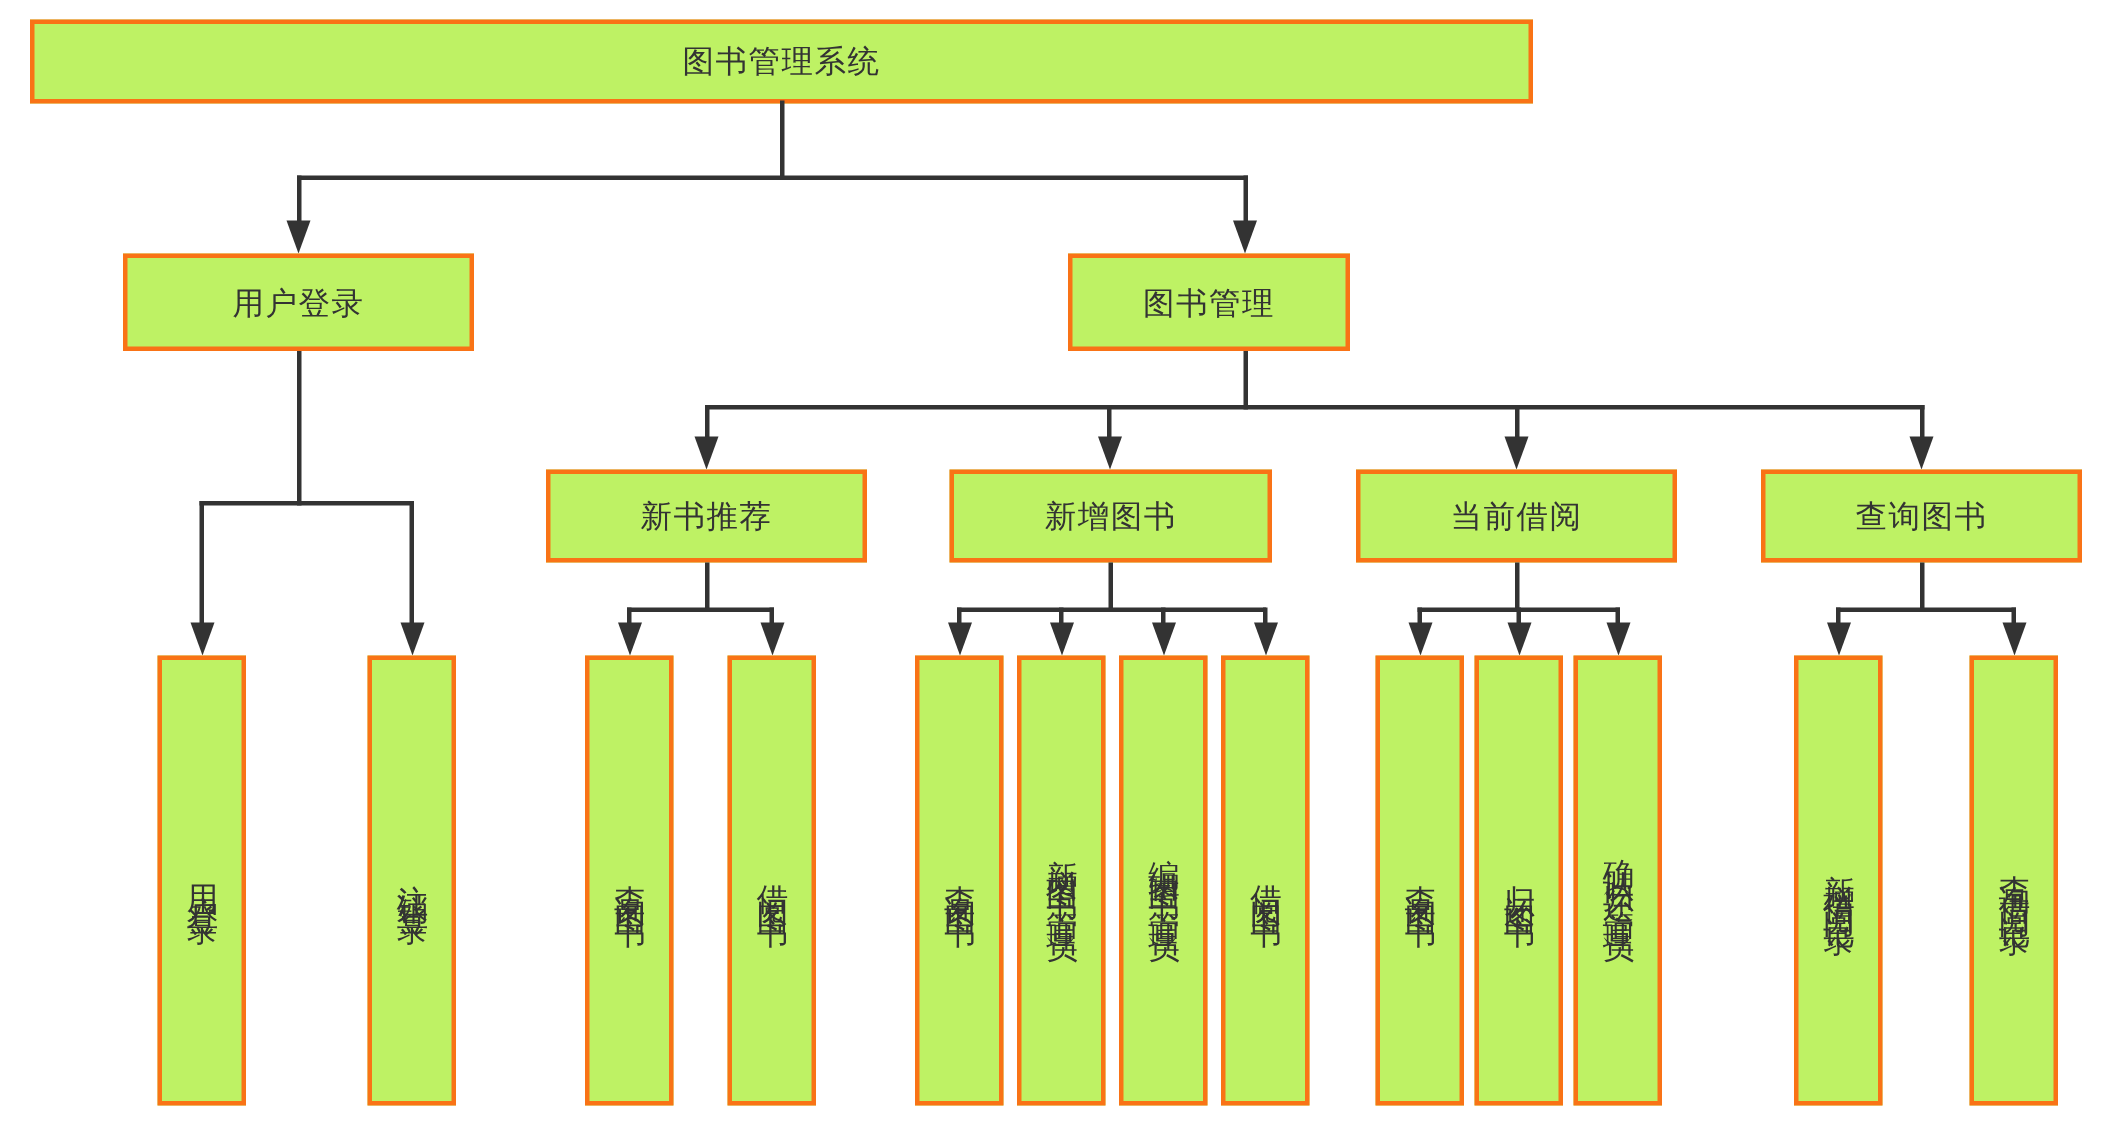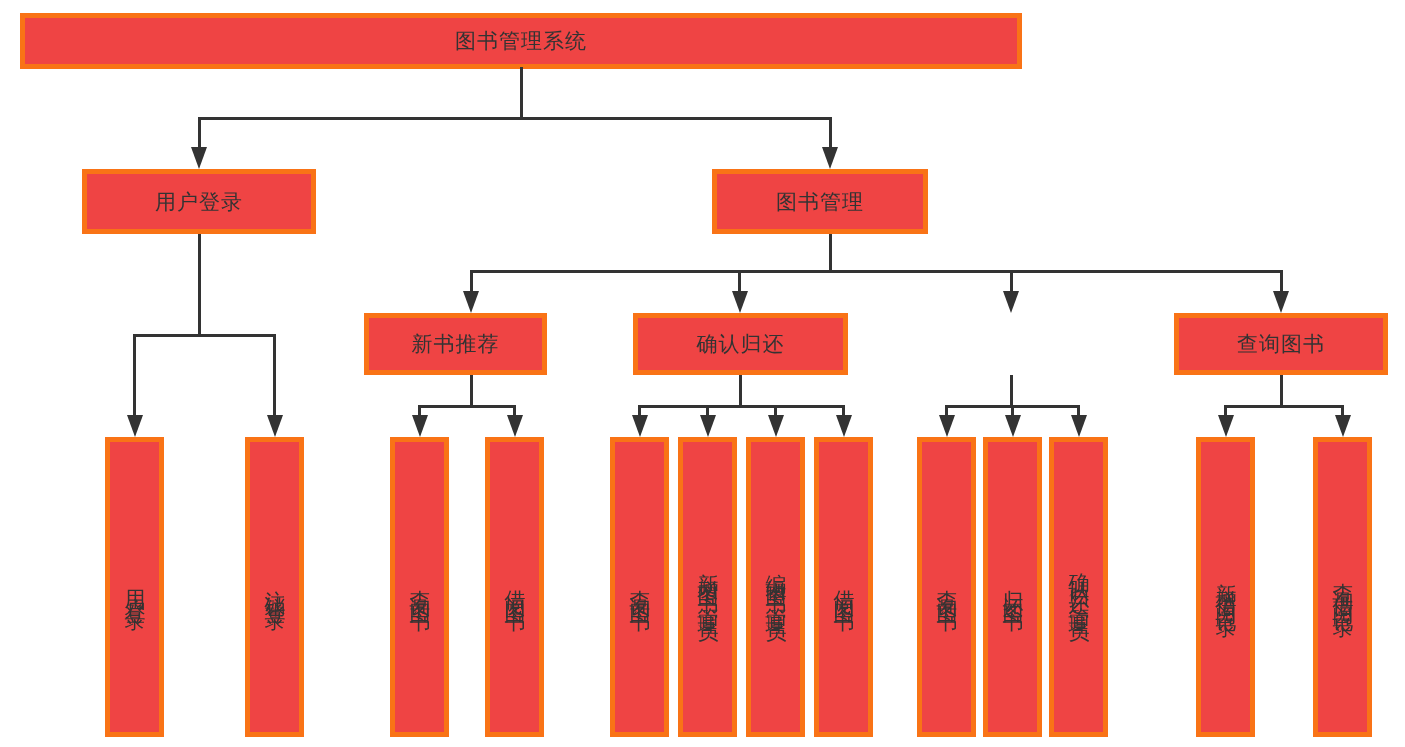--- a/index.html
+++ b/index.html
@@ -6,22 +6,22 @@
   .canvas{
     position:relative;
     width:1405px;height:747px;
     background:#ffffff;
     font-family:"DejaVu Sans","Liberation Sans",sans-serif;
     color:#333333;
     overflow:hidden;
   }
   .box{
     position:absolute;
-    border:5px solid #f97316;
-    background:#ef4444;
+    border:3px solid #f97316;
+    background:#bef264;
     box-sizing:border-box;
     display:flex;
     align-items:center;
     justify-content:center;
   }
   .hbox .lbl{
     font-size:21px;
     color:#333333;
     letter-spacing:1px;
     white-space:nowrap;
@@ -63,21 +63,21 @@
   <div class="vline" style="left:520px;top:67px;height:53px"></div>
   <div class="hline" style="left:198px;top:117px;width:634px"></div>
   <div class="vline" style="left:198px;top:117px;height:32px"></div>
   <div class="arrow" style="left:191px;top:147px"></div>
   <div class="vline" style="left:829px;top:117px;height:32px"></div>
   <div class="arrow" style="left:822px;top:147px"></div>
 
   <div class="box hbox" style="left:82px;top:169px;width:234px;height:65px">
     <span class="lbl">用户登录</span>
   </div>
-  <div class="box hbox" style="left:712px;top:169px;width:216px;height:65px">
+  <div class="box hbox" style="left:712px;top:169px;width:188px;height:65px">
     <span class="lbl">图书管理</span>
   </div>
 
   <div class="vline" style="left:198px;top:234px;height:103px"></div>
   <div class="hline" style="left:133px;top:334px;width:143px"></div>
   <div class="vline" style="left:133px;top:334px;height:84px"></div>
   <div class="arrow" style="left:127px;top:415px"></div>
   <div class="vline" style="left:273px;top:334px;height:84px"></div>
   <div class="arrow" style="left:267px;top:415px"></div>
 
@@ -85,25 +85,28 @@
   <div class="hline" style="left:470px;top:270px;width:813px"></div>
   <div class="vline" style="left:470px;top:270px;height:23px"></div>
   <div class="arrow" style="left:463px;top:291px"></div>
   <div class="vline" style="left:738px;top:270px;height:23px"></div>
   <div class="arrow" style="left:732px;top:291px"></div>
   <div class="vline" style="left:1010px;top:270px;height:23px"></div>
   <div class="arrow" style="left:1003px;top:291px"></div>
   <div class="vline" style="left:1280px;top:270px;height:23px"></div>
   <div class="arrow" style="left:1273px;top:291px"></div>
 
-  <div class="box hbox" style="left:364px;top:313px;width:183px;height:62px">
+  <div class="box hbox" style="left:364px;top:313px;width:214px;height:62px">
     <span class="lbl">新书推荐</span>
   </div>
   <div class="box hbox" style="left:633px;top:313px;width:215px;height:62px">
-    <span class="lbl">确认归还</span>
+    <span class="lbl">新增图书</span>
+  </div>
+  <div class="box hbox" style="left:904px;top:313px;width:214px;height:62px">
+    <span class="lbl">当前借阅</span>
   </div>
   <div class="box hbox" style="left:1174px;top:313px;width:214px;height:62px">
     <span class="lbl">查询图书</span>
   </div>
 
   <div class="vline" style="left:470px;top:375px;height:33px"></div>
   <div class="hline" style="left:418px;top:405px;width:98px"></div>
   <div class="vline" style="left:418px;top:405px;height:13px"></div>
   <div class="arrow" style="left:412px;top:415px"></div>
   <div class="vline" style="left:513px;top:405px;height:13px"></div>

